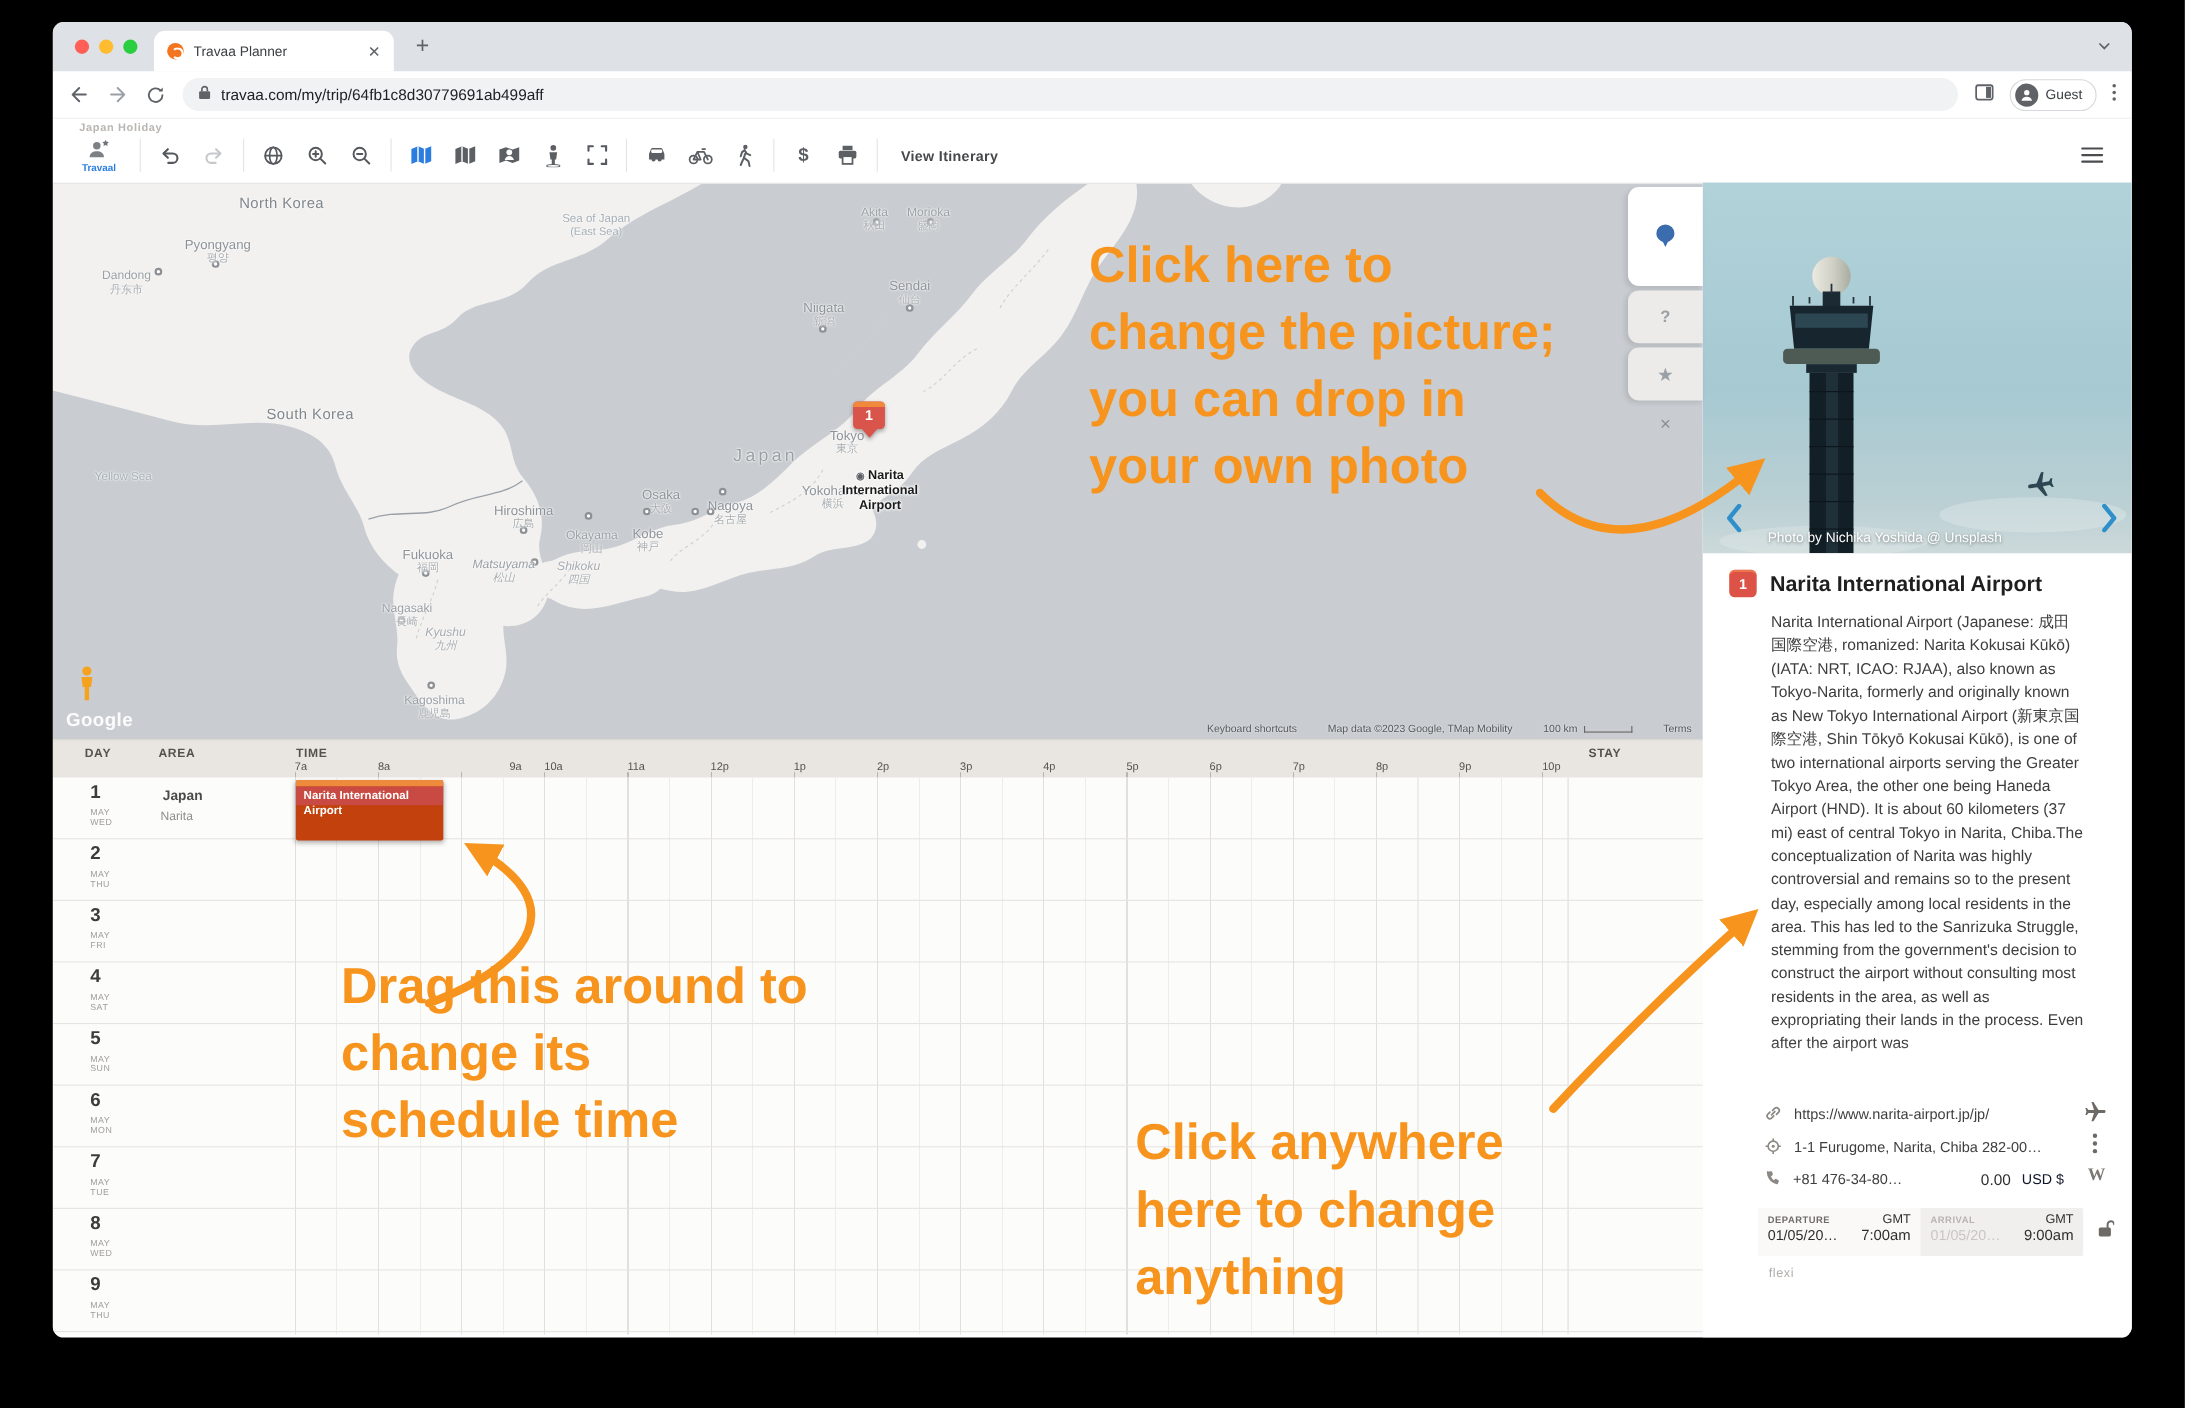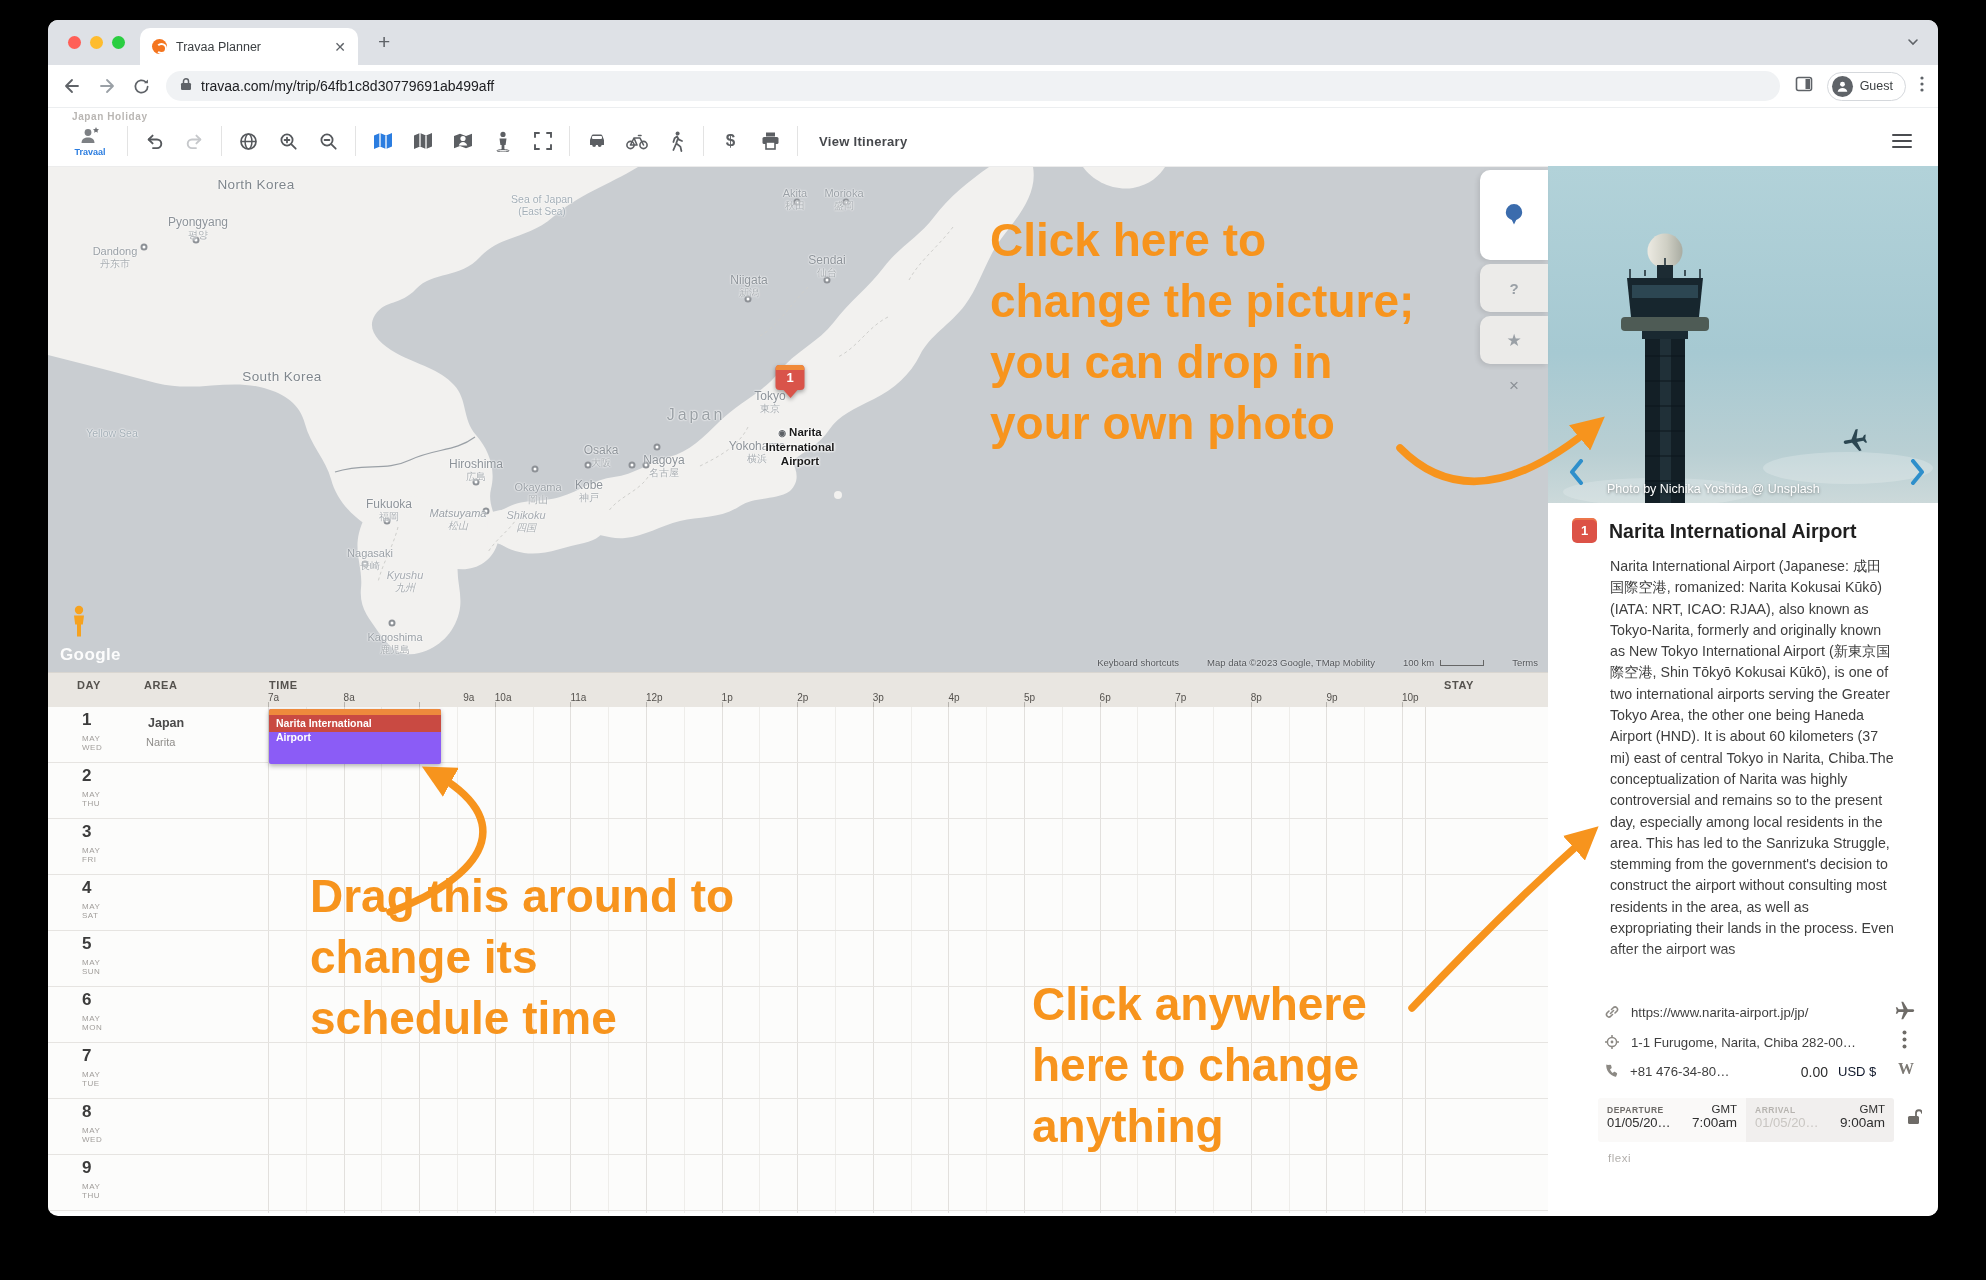--- a/index.html
+++ b/index.html
@@ -73,21 +73,21 @@
   .rows-wrap{position:absolute;left:0;top:540px;width:1500px;height:506px;background:#fcfcfb}
   .gridlines{position:absolute;left:220px;top:0;width:1157px;height:100%;background:repeating-linear-gradient(to right,#e2e0dd 0 1px,transparent 1px 75.6px),repeating-linear-gradient(to right,#eeedea 0 1px,transparent 1px 37.8px)}
   .stay-line{position:absolute;left:1377px;top:0;width:1px;height:100%;background:#e0ddd9}
   .t-row{position:relative;height:56px;border-bottom:1px solid #e6e4e1}
   .t-row span{position:absolute}
   .num{left:34px;top:3px;font-size:17px;font-weight:bold;color:#3c3c3c}
   .mon{left:34px;top:27px;font-size:8px;color:#a09d9a;letter-spacing:.5px}
   .wd{left:34px;top:36px;font-size:8px;color:#a09d9a;letter-spacing:.5px}
   .area-n{left:100px;top:9px;font-size:12.5px;font-weight:bold;color:#4b4b4b}
   .area-s{left:98px;top:29px;font-size:11px;color:#8f8d8a}
-  .event{position:absolute;left:221px;top:542px;width:172px;height:55px;z-index:8;border-radius:2px;overflow:hidden;background:#8b5cf6;box-shadow:0 2px 5px rgba(0,0,0,.3)}
+  .event{position:absolute;left:221px;top:542px;width:134px;height:55px;z-index:8;border-radius:2px;overflow:hidden;background:#c2410c;box-shadow:0 2px 5px rgba(0,0,0,.3)}
   .event-top{height:6px;background:#ee8a3c}
   .event-red{height:17px;background:#c94a42}
   .event-title{position:absolute;left:7px;top:8px;color:#fff;font-size:10.5px;font-weight:bold;line-height:13.5px}
 
   
   .ann{position:absolute;color:#F7941D;font-weight:bold;font-size:46px;line-height:61px;z-index:30;white-space:nowrap}
   .arrows{position:absolute;inset:0;z-index:31;pointer-events:none}
 
   
   .side-tab{position:absolute;left:1432px;width:68px;background:#ecebe9;border-radius:10px 0 0 10px;box-shadow:-2px 2px 5px rgba(0,0,0,.10);display:flex;align-items:center;justify-content:center;color:#9aa0a6;z-index:21}
@@ -495,21 +495,21 @@
       <div>Click here to</div>
       <div>change the picture;</div>
       <div>you can drop in</div>
       <div>your own photo</div>
     </div>
   <div class="ann" style="left:262px;top:846px">
       <div>Drag this around to</div>
       <div>change its</div>
       <div>schedule time</div>
     </div>
-  <div class="ann" style="left:984px;top:954px">
+  <div class="ann" style="left:984px;top:988px">
       <div>Click anywhere</div>
       <div>here to change</div>
       <div>anything</div>
     </div>
 
   <div class="side-tab st-active">
     <svg width="22" height="24" viewBox="0 0 22 24">
         <path d="M11 1a8.2 8.2 0 0 1 8.2 8.2c0 4.6-3.7 6.6-6 7.8L11 21.5l-2.2-4.5c-2.3-1.2-6-3.2-6-7.8A8.2 8.2 0 0 1 11 1z" fill="#3b6cad"></path>
       </svg>
   </div>

